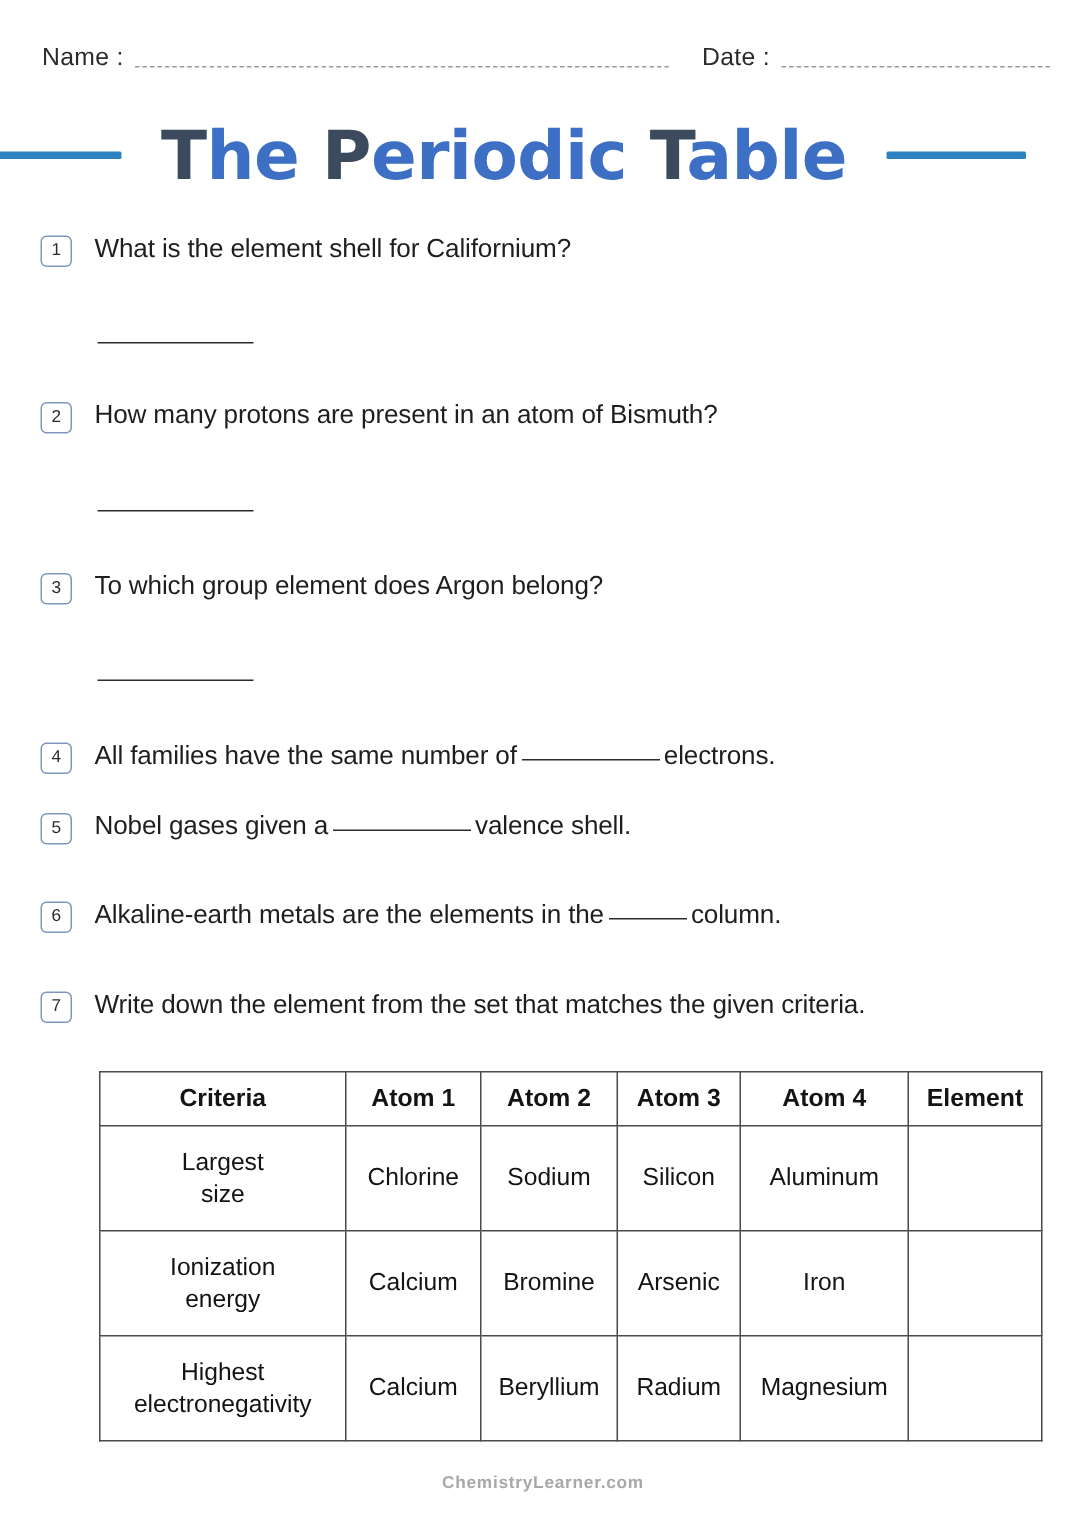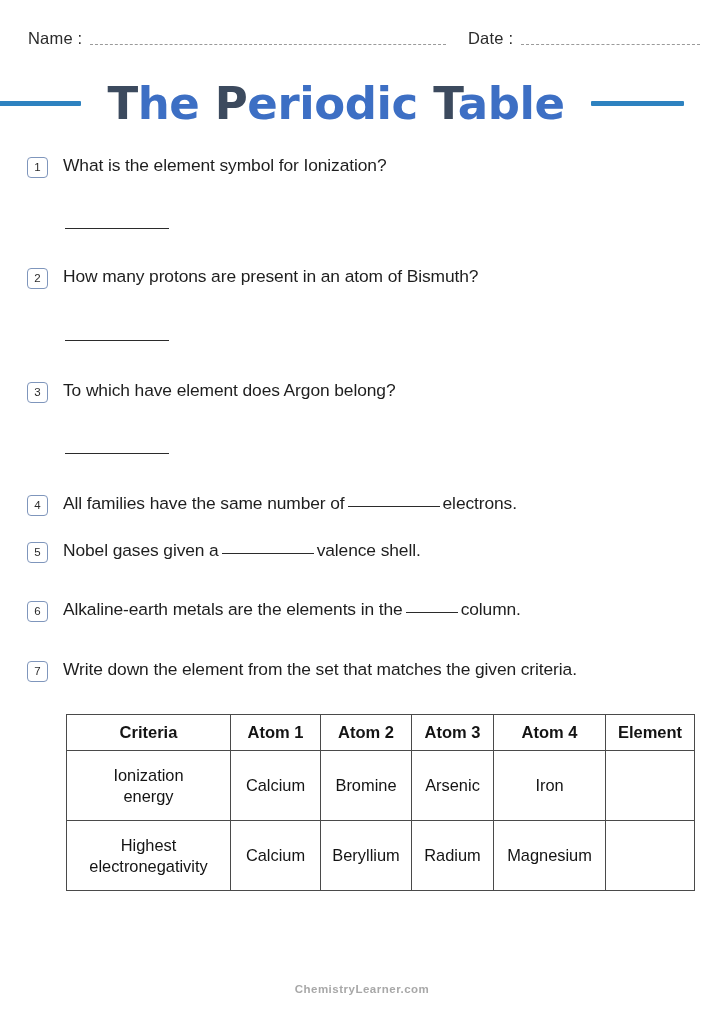--- a/index.html
+++ b/index.html
@@ -202,33 +202,33 @@
   </div>
 
   <div class="title-row">
     <span class="title-rule left"></span>
     <h1 class="title-text"><span class="cap">T</span><span>he </span><span class="cap">P</span><span>eriodic </span><span class="cap">T</span><span>able</span></h1>
     <span class="title-rule right"></span>
   </div>
 
   <div class="q" style="top:154px;">
     <span class="q-num">1</span>
-    <span class="q-text">What is the element symbol for Ionization?</span>
+    <span class="q-text">What is the element shell for Californium?</span>
   </div>
   <div class="answer-rule" style="top:228px;"></div>
 
   <div class="q" style="top:265px;">
     <span class="q-num">2</span>
     <span class="q-text">How many protons are present in an atom of Bismuth?</span>
   </div>
   <div class="answer-rule" style="top:340px;"></div>
 
   <div class="q" style="top:379px;">
     <span class="q-num">3</span>
-    <span class="q-text">To which have element does Argon belong?</span>
+    <span class="q-text">To which group element does Argon belong?</span>
   </div>
   <div class="answer-rule" style="top:453px;"></div>
 
   <div class="q" style="top:492px;">
     <span class="q-num">4</span>
     <span class="q-text"><span>All families have the same number of</span><span class="blank-inline w-long"></span><span>electrons.</span></span>
   </div>
 
   <div class="q" style="top:539px;">
     <span class="q-num">5</span>
@@ -260,20 +260,28 @@
           <th>Criteria</th>
           <th>Atom 1</th>
           <th>Atom 2</th>
           <th>Atom 3</th>
           <th>Atom 4</th>
           <th>Element</th>
         </tr>
       </thead>
       <tbody>
         <tr>
+          <td><span>Largest</span><br><span>size</span></td>
+          <td>Chlorine</td>
+          <td>Sodium</td>
+          <td>Silicon</td>
+          <td>Aluminum</td>
+          <td></td>
+        </tr>
+        <tr>
           <td><span>Ionization</span><br><span>energy</span></td>
           <td>Calcium</td>
           <td>Bromine</td>
           <td>Arsenic</td>
           <td>Iron</td>
           <td></td>
         </tr>
         <tr>
           <td><span>Highest</span><br><span>electronegativity</span></td>
           <td>Calcium</td>

